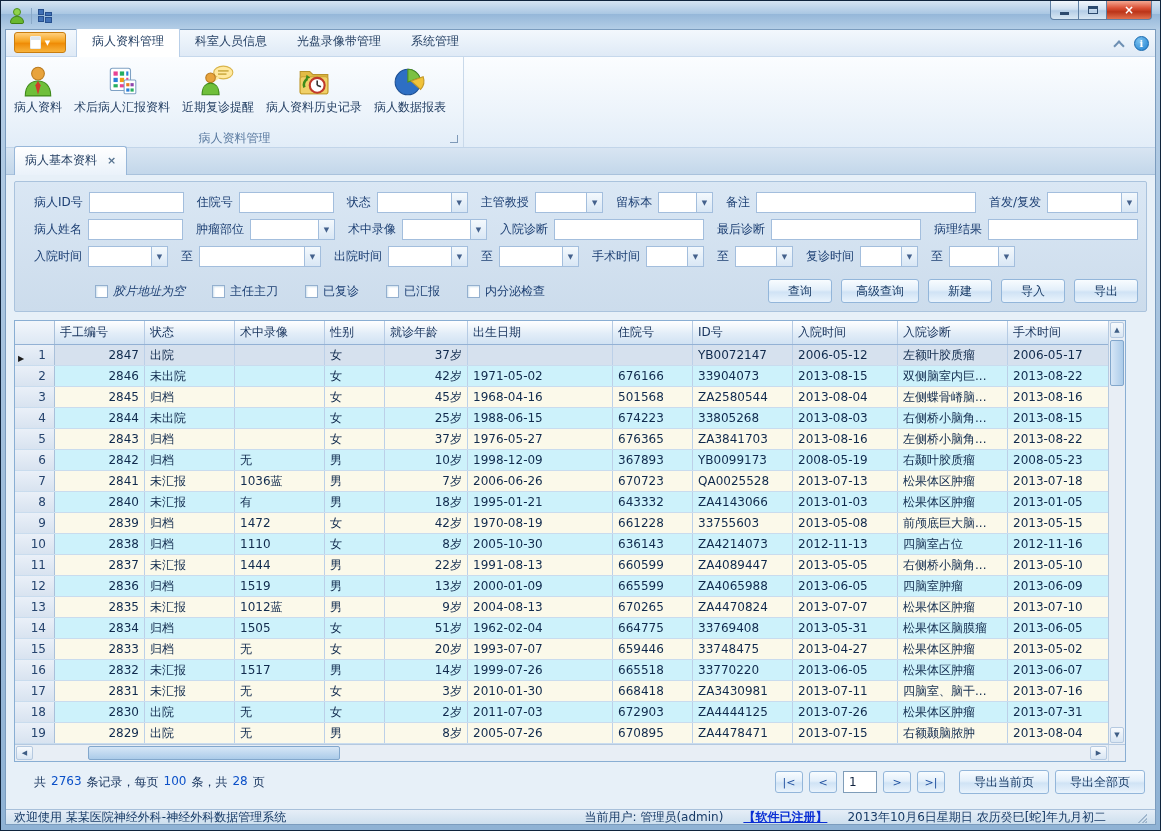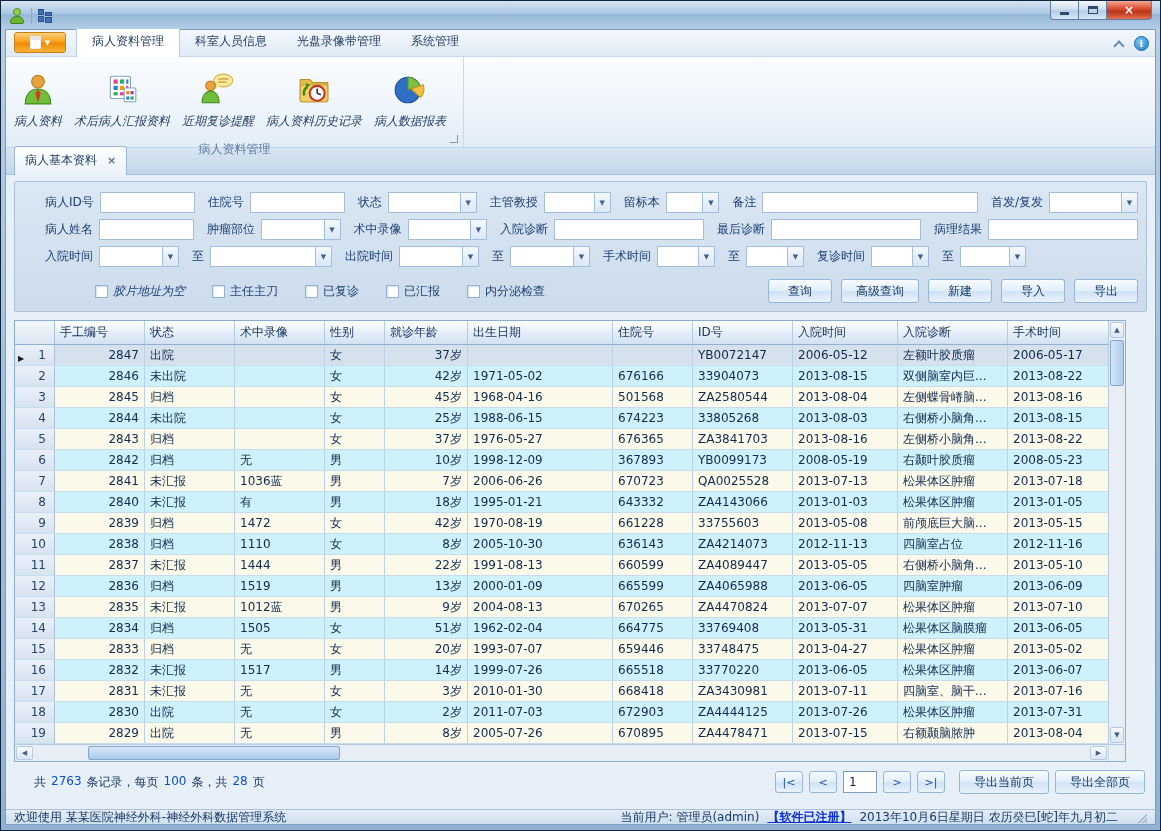--- a/index.html
+++ b/index.html
@@ -46,35 +46,35 @@
   .rtab.active{background:#fff;border:1px solid #b9cfe8;border-bottom:none;border-radius:3px 3px 0 0;margin-bottom:-1px;padding-bottom:7px;}
   .tabrow-right{margin-left:auto;display:flex;align-items:center;gap:10px;margin-bottom:5px;}
   .chev-up{width:10px;height:6px;position:relative;}
   .chev-up::before{content:"";position:absolute;left:1px;top:1px;width:6px;height:6px;border-top:2px solid #6d8fb3;border-left:2px solid #6d8fb3;transform:rotate(45deg);}
   .info-ic{width:15px;height:15px;border-radius:50%;background:radial-gradient(circle at 35% 30%,#7cc3f0,#1f7fd0);
     border:1px solid #1668ad;color:#fff;font-size:10px;font-weight:bold;display:flex;align-items:center;justify-content:center;font-family:"DejaVu Serif","Liberation Serif",serif;}
   
   .ribbon{height:91px;flex:none;background:linear-gradient(#fbfdff,#edf4fb 60%,#e2edf8);display:flex;border-bottom:1px solid #c2d5e9;}
   .rgroup{width:458px;display:flex;flex-direction:column;border-right:1px solid #c9d9ea;position:relative;}
   .rbuttons{flex:1;display:flex;align-items:flex-start;padding:4px 2px 0;}
-  .rbig{display:flex;flex-direction:column;align-items:center;gap:7px;padding:3px 5px;margin:8px 1px;border-radius:3px;white-space:nowrap;color:#1e3a5f;font-style:italic;}
+  .rbig{display:flex;flex-direction:column;align-items:center;gap:1px;padding:3px 5px;margin:0 1px;border-radius:3px;white-space:nowrap;color:#1e3a5f;}
   .rbig svg{display:block;}
   .rgroup-label{height:17px;text-align:center;color:#5a7aa0;}
   .launcher{position:absolute;right:5px;bottom:4px;width:8px;height:8px;border-right:1px solid #7e99b8;border-bottom:1px solid #7e99b8;}
   
   .doctab-row{height:27px;flex:none;background:linear-gradient(#d8e5f2,#c3d7ea);display:flex;align-items:flex-end;padding:0 8px;border-bottom:1px solid #a9c2dc;}
   .doctab{display:flex;align-items:center;gap:10px;background:linear-gradient(#ffffff,#eaf2fa);border:1px solid #98b7d9;border-bottom:none;
     border-radius:3px 3px 0 0;padding:5px 10px 6px;color:#1e3a5f;margin-bottom:-1px;}
   .doctab-x{color:#55728f;font-weight:bold;font-size:11px;}
   
   .main{flex:1;padding:6px 8px 0;display:flex;flex-direction:column;background:#e7f0f8;min-height:0;}
   .filter-panel{background:linear-gradient(#dae7f4,#ccdcec);border:1px solid #aac3dd;border-radius:2px;padding:7px 8px 5px;}
   .f-row{display:flex;align-items:center;height:27px;}
   .f-lab{margin:0 6px 0 13px;white-space:nowrap;color:#1c3f73;}
-  .f-lab.first{margin-left:22px;}
+  .f-lab.first{margin-left:11px;}
   .f-input{height:21px;border:1px solid #a3bedd;background:#fff;padding:0 3px;font:inherit;color:#173a66;}
   .combo{height:21px;border:1px solid #a3bedd;background:#fff;display:flex;}
   .combo .cval{flex:1;}
   .combo .carw{width:16px;border-left:1px solid #a3bedd;background:linear-gradient(#f4f9fd,#d9e7f5);display:flex;align-items:center;justify-content:center;font-size:7px;color:#44618c;}
   .cb-row{display:flex;align-items:center;margin:9px 0 3px;}
   .cb-item{display:flex;align-items:center;gap:5px;margin-right:27px;white-space:nowrap;color:#1c3f73;}
   .cb-item.first{margin-left:72px;font-style:italic;}
   .cbbox{width:13px;height:13px;background:#fff;border:1px solid #94b0cf;box-shadow:inset 1px 1px 2px #cfe0ee;flex:none;}
   .btns{margin-left:auto;display:flex;gap:9px;}
   .btn{height:24px;min-width:64px;padding:0 14px;display:flex;align-items:center;justify-content:center;border:1px solid #93b6da;border-radius:3px;
@@ -124,21 +124,21 @@
   .summary{display:flex;gap:5px;margin-left:20px;color:#15325c;}
   .summary .num{color:#0b50c8;}
   .pager{margin-left:auto;display:flex;align-items:center;gap:6px;}
   .pbtn{min-width:28px;height:22px;padding:0 4px;display:flex;align-items:center;justify-content:center;border:1px solid #93b6da;border-radius:3px;
     background:linear-gradient(#f8fcff,#e3effa 45%,#d0e3f5 55%,#e9f3fc);color:#1d4e9e;font-size:11px;}
   .pagebox{width:34px;height:22px;border:1px solid #7f9db9;background:#fff;display:flex;align-items:center;padding-left:5px;color:#10233f;}
   .exp{margin-left:8px;}
   
   .statusbar{height:15px;flex:none;margin-top:auto;background:linear-gradient(#e6eef7,#cddfee);border-top:1px solid #a8c0da;
     display:flex;align-items:center;padding:0 8px;color:#173a66;}
-  .sb-right{margin-left:auto;display:flex;align-items:center;gap:8px;}
+  .sb-right{margin-left:auto;display:flex;align-items:center;gap:20px;}
   .reg-link{color:#0a2fd4;font-weight:bold;text-decoration:underline;}
   .grip{width:11px;height:11px;margin-left:10px;background:
     linear-gradient(135deg,transparent 58%,#9fb6cd 58%,#9fb6cd 66%,transparent 66%,transparent 74%,#9fb6cd 74%,#9fb6cd 82%,transparent 82%,transparent 90%,#9fb6cd 90%);}
 </style>
 </head>
 <body>
 
 <div class="window">
 
   <div class="titlebar">

